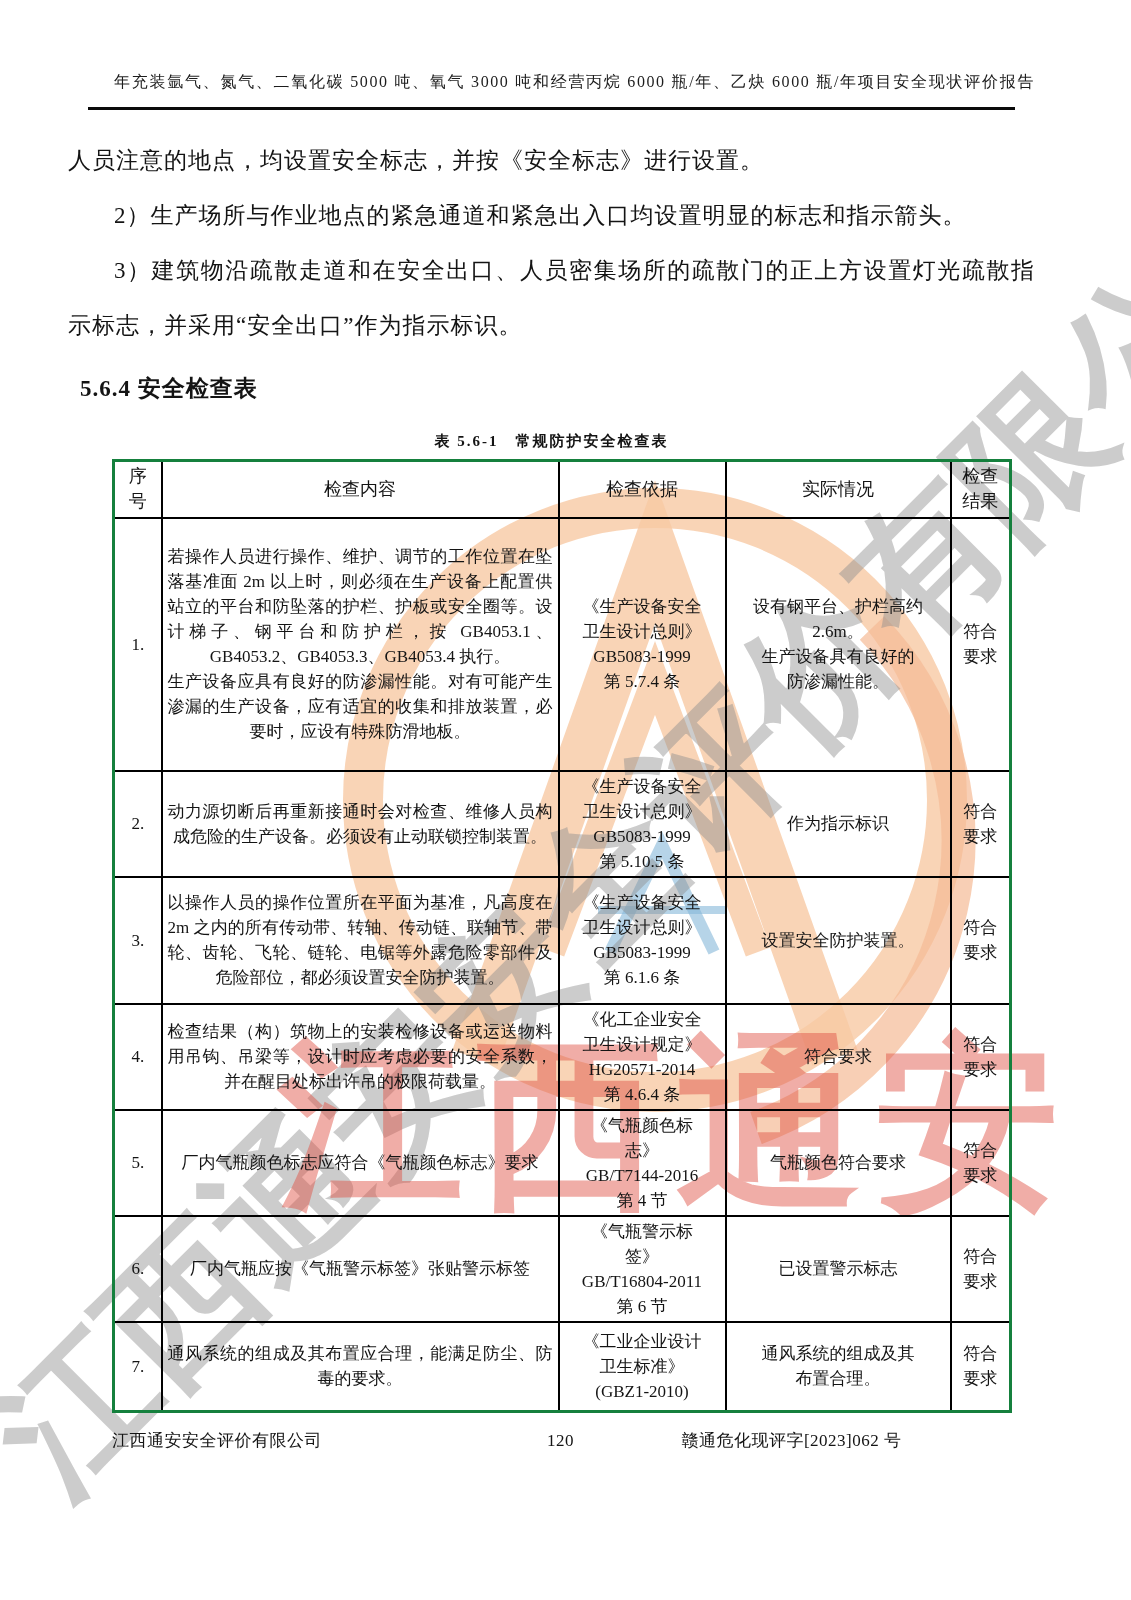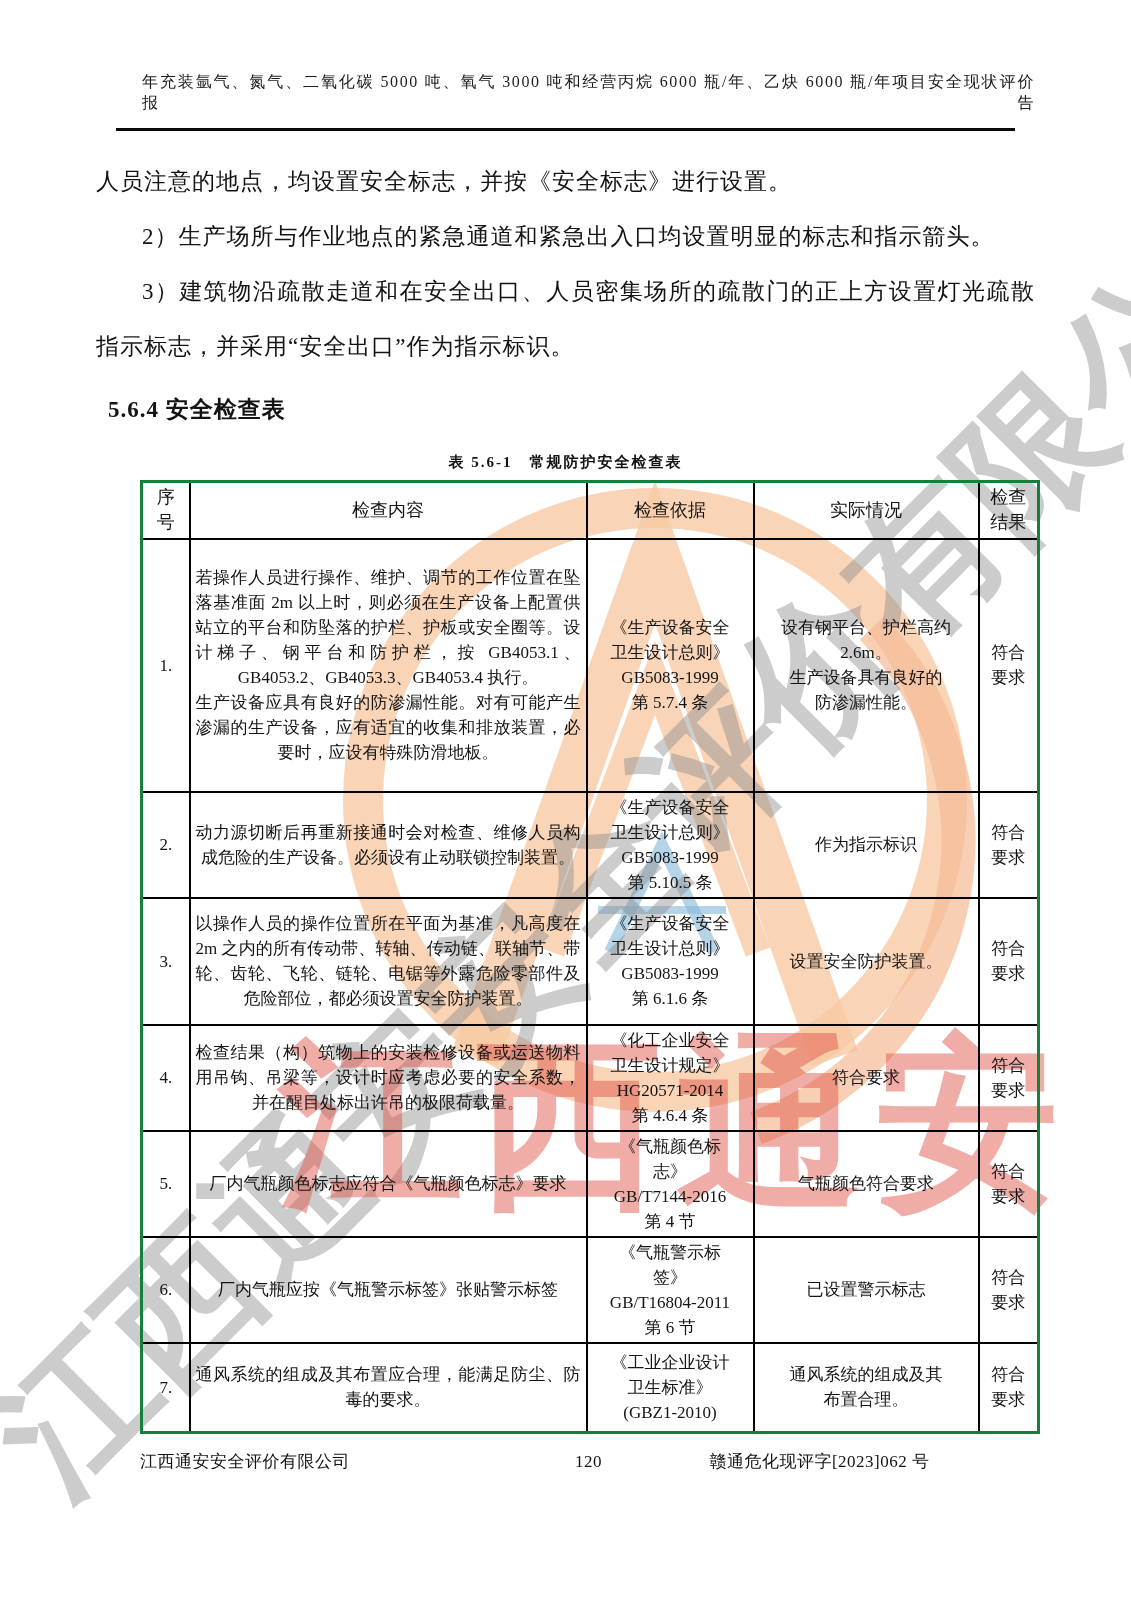--- a/index.html
+++ b/index.html
@@ -7,21 +7,21 @@
     position:relative;width:1131px;height:1600px;margin:0 auto;
     background:#ffffff;overflow:hidden;
     font-family:"Liberation Serif","DejaVu Serif",serif;color:#141414;
   }
   .watermark{position:absolute;left:0;top:0;z-index:0;pointer-events:none;}
   .wm-stroke{fill:none;stroke:#f7c9a4;opacity:0.8;}
   .wm-swoosh{fill:none;stroke:#f5bb95;opacity:0.7;}
   .wm-blue{fill:none;stroke:#86b7d8;opacity:0.6;}
   .wm-diagonal{font-family:"Liberation Serif","DejaVu Serif",serif;font-weight:bold;opacity:0.45;}
   .wm-stamp{font-family:"Liberation Serif","DejaVu Serif",serif;font-weight:bold;opacity:0.48;letter-spacing:14px;}
-  .content{position:relative;z-index:1;padding:72px 96px 0 96px;}
+  .content{position:relative;z-index:1;padding:72px 96px 0 68px;}
   .doc-header-text{
     font-size:16px;letter-spacing:1.6px;text-align:justify;text-align-last:justify;
     padding:0 0 0 46px;color:#1c1c1c;
   }
   .doc-header-rule{height:3px;background:#0a0a0a;margin:14px 20px 0 20px;}
   .para{margin:0;font-size:23px;line-height:55px;text-align:justify;letter-spacing:1px;}
   .para.first{margin-top:23px;}
   .para.indent{text-indent:2em;}
   .section-heading{margin:12px;font-size:23px;line-height:48px;font-weight:bold;letter-spacing:1px;}
   .table-intro{margin:0;font-size:23px;line-height:50px;text-indent:2em;text-align:left;letter-spacing:1px;}

